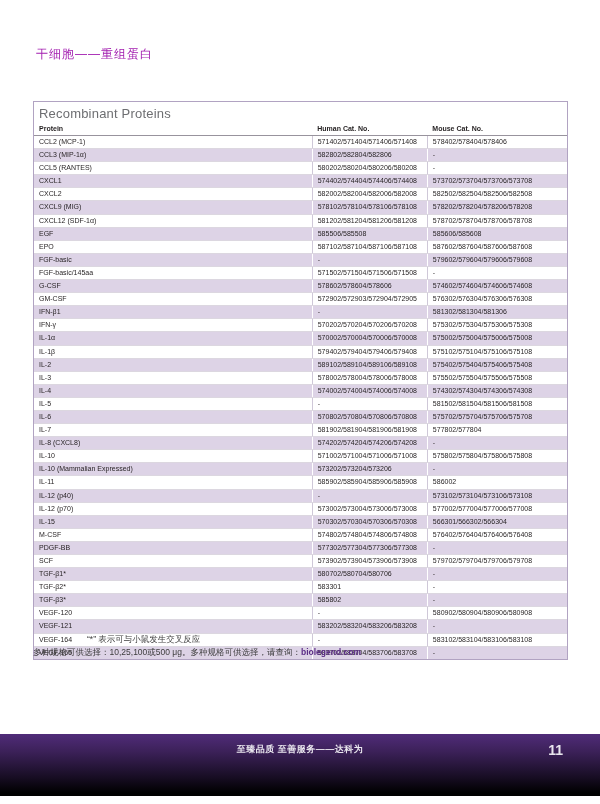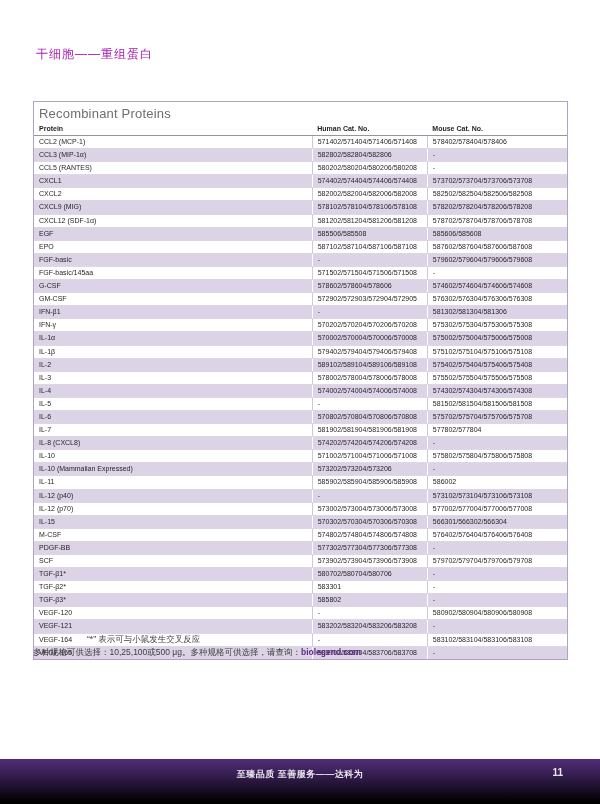--- a/index.html
+++ b/index.html
@@ -85,41 +85,41 @@
   }
   .notes .indent { padding-left: 6px; margin-left: 48px; }
   .notes .link {
     font-weight: bold;
     color: #5b2d86;
   }
 
   .footer-bar {
     position: absolute;
     left: 0;
-    bottom: 0;
+    bottom: 8px;
     width: 600px;
-    height: 45px;
+    height: 62px;
     background: linear-gradient(to bottom, #502c79 0%, #3c2159 28%, #170d23 70%, #000000 95%);
   }
   .footer-slogan {
     position: absolute;
     top: 9px;
     left: 0;
     width: 100%;
     text-align: center;
     font-size: 9px;
     font-weight: bold;
     color: #e9e6ee;
     letter-spacing: 0.5px;
   }
   .footer-pagenum {
     position: absolute;
     top: 8px;
     right: 37px;
-    font-size: 10px;
+    font-size: 14px;
     font-weight: bold;
     color: #e9e6ee;
   }
 </style>
 </head>
 <body>
 
 <div class="page">
 
   <div class="page-title">干细胞——重组蛋白</div>

